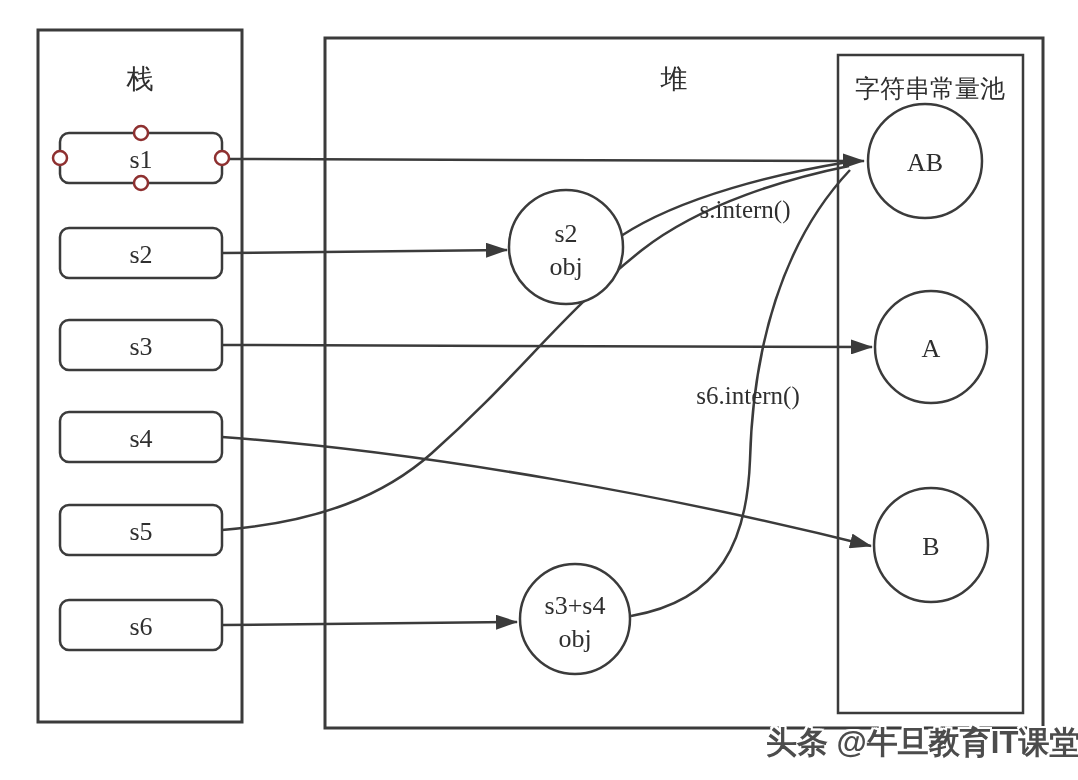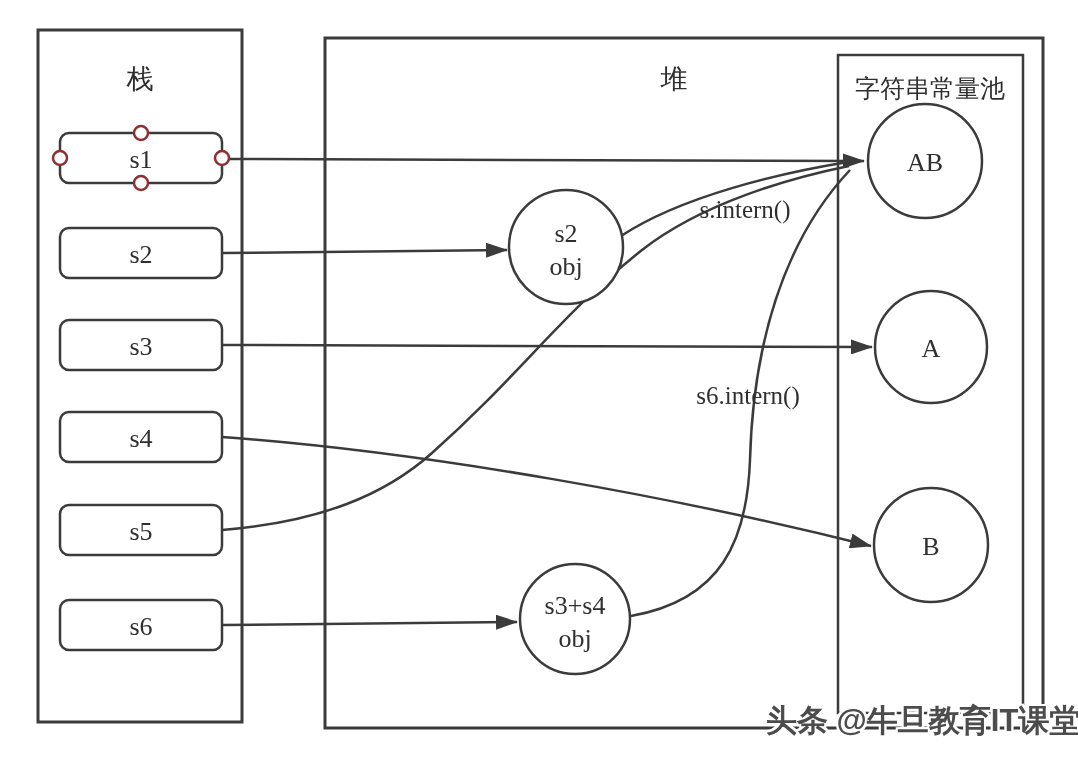--- a/index.html
+++ b/index.html
@@ -27,21 +27,21 @@
     font-family: "Liberation Serif", "DejaVu Serif", serif;
   }
   .panel-title { font-size: 27px; }
   .pool-title-text { font-size: 25px; }
   .slot-label-text { font-size: 26px; }
   .circle-label-text { font-size: 26px; }
   .edge-label-text { font-size: 25px; }
   .watermark {
     position: absolute;
     left: 766px;
-    top: 700px;
+    top: 722px;
     width: 312px;
     font-family: "Liberation Sans", "DejaVu Sans", sans-serif;
     font-weight: bold;
     font-size: 31px;
     letter-spacing: 0px;
     color: #4c4c4c;
     white-space: nowrap;
     text-shadow:
       -2px -2px 0 #ffffff, 2px -2px 0 #ffffff,
       -2px  2px 0 #ffffff, 2px  2px 0 #ffffff,

